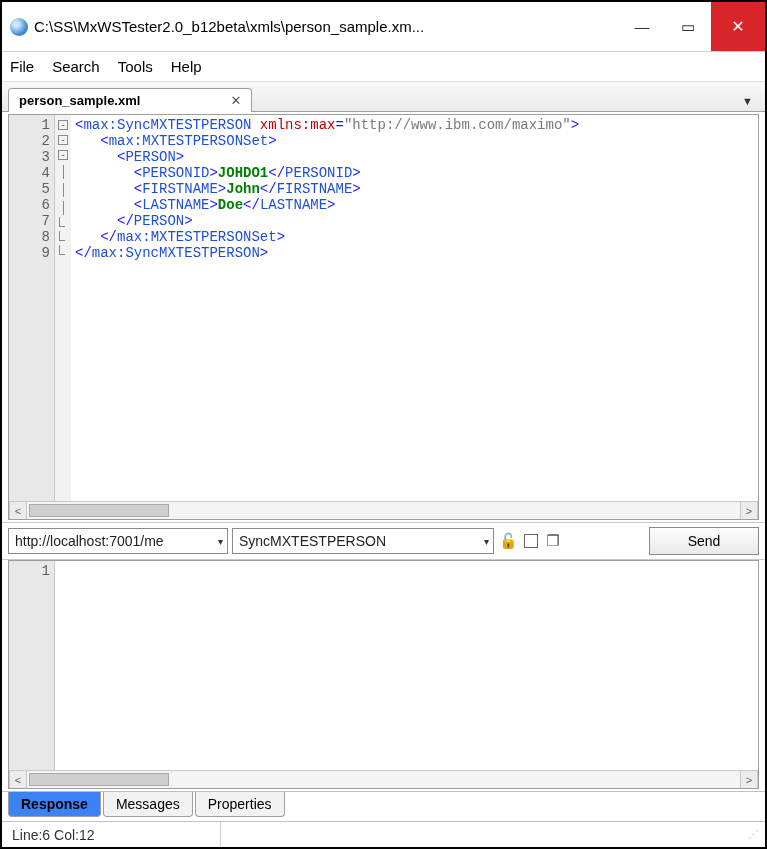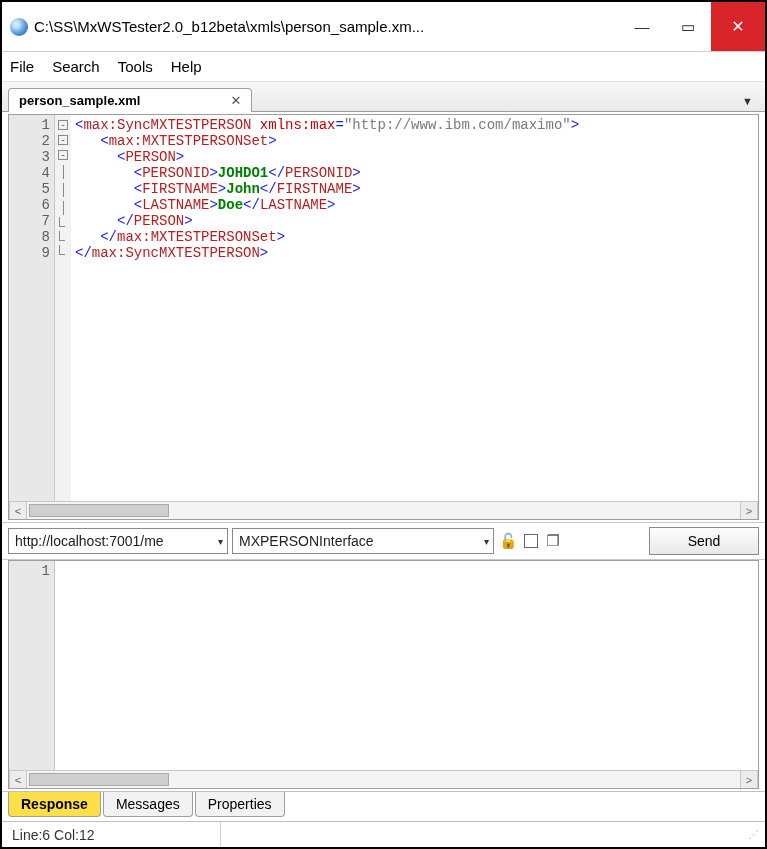--- a/index.html
+++ b/index.html
@@ -126,21 +126,21 @@
 .code {
   flex: 1;
   font-family: Consolas, "Courier New", monospace;
   font-size: 14px;
   padding: 2px 4px;
   white-space: pre;
   color: #555;
   overflow: hidden;
 }
 .t-punc  { color: #1a1aff; }
-.t-elem  { color: #b91c1c; }
+.t-elem  { color: #1d4ed8; }
 .t-attr  { color: #c00000; }
 .t-str   { color: #7a7a7a; }
 .t-text  { color: #008000; font-weight: bold; }
 
 .hscroll {
   height: 18px;
   background: #ececec;
   border-top: 1px solid #c8c8c8;
   display: flex;
   align-items: stretch;
@@ -211,21 +211,21 @@
 }
 .bottomtabs .btab {
   border:1px solid #9e9e9e;
   border-top:none;
   border-radius: 0 0 4px 4px;
   padding: 4px 12px;
   font-size: 14px;
   background:#f2f2f2;
   margin-right:2px;
 }
-.bottomtabs .btab.active { background:#fde047; font-weight:bold; }
+.bottomtabs .btab.active { background:#3b82f6; font-weight:bold; }
 
 .statusbar {
   height: 26px;
   border-top: 1px solid #c0c0c0;
   display:flex;
   align-items:center;
   font-size: 14px;
   color:#333;
 }
 .statusbar .cell { padding: 0 10px; border-right: 1px solid #d0d0d0; height:100%; display:flex; align-items:center; }
@@ -302,21 +302,21 @@
     <div class="arrow">&gt;</div>
   </div>
 </div>
 
 <div class="midbar">
   <div class="combo url">
     <span class="val">http://localhost:7001/me</span>
     <span class="dd">▾</span>
   </div>
   <div class="combo iface">
-    <span class="val">MXPERSONInterface</span>
+    <span class="val">SyncMXTESTPERSON</span>
     <span class="dd">▾</span>
   </div>
   <div class="toolicon">🔓</div>
   <div class="checkbox"></div>
   <div class="toolicon">❐</div>
   <button class="sendbtn">Send</button>
 </div>
 
 <div class="resp-wrap">
   <div class="editor-scroll">

